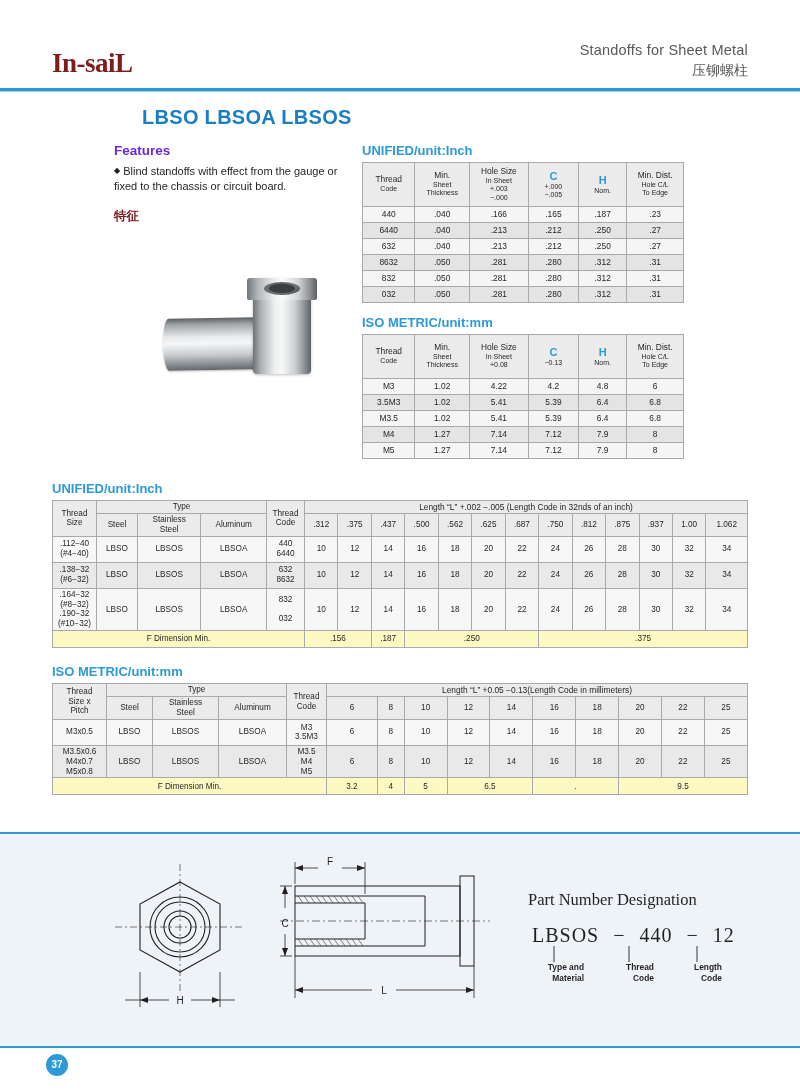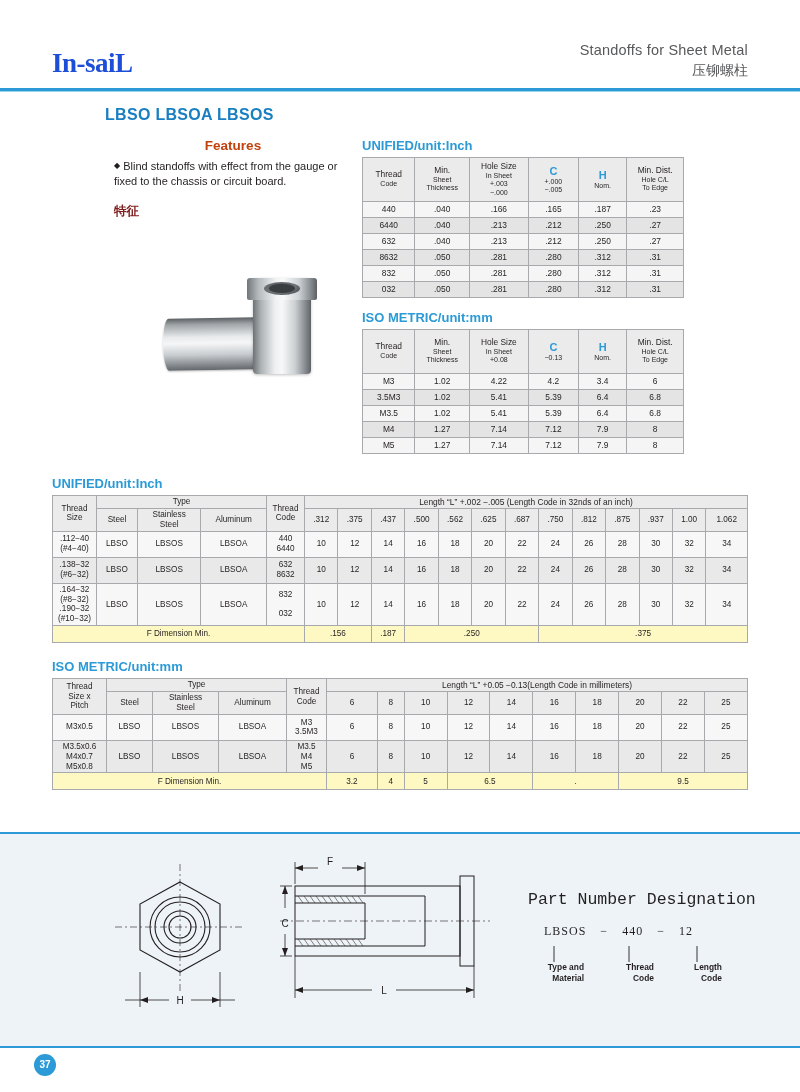--- a/index.html
+++ b/index.html
@@ -19,21 +19,21 @@
     position: relative;
     height: 88px;
     padding: 0 52px;
   }
   .logo {
     position: absolute;
     left: 52px;
     top: 48px;
     font-size: 27px;
     font-weight: bold;
-    color: #1d4ed8;
+    color: #7f1d1d;
     font-family: "Liberation Serif", serif;
     letter-spacing: -0.5px;
   }
   .header-right {
     position: absolute;
     right: 52px;
     top: 42px;
     text-align: right;
     color: #58595b;
   }
@@ -53,43 +53,42 @@
   }
 
   
   .page {
     position: relative;
     padding: 0 52px;
   }
 
   .title {
     color: #1a7fc1;
-    font-size: 16px;
+    font-size: 20px;
     font-weight: bold;
-    margin: 18px 0 14px 53px;
+    margin: 18px 0 14px 90px;
     letter-spacing: .3px;
     font-family: "Liberation Sans", sans-serif;
   }
 
   
   .mid {
     position: relative;
     display: flex;
     gap: 0;
   }
   .features {
     width: 300px;
     padding-left: 62px;
   }
   .features h3 {
-    color: #c2410c;
+    color: #6d28d9;
     font-size: 13.5px;
     margin: 0 0 6px 0;
     font-weight: bold;
-    text-align: center;
   }
   .features p {
     margin: 0 0 14px 0;
     font-size: 11px;
     line-height: 1.35;
     color: #231f20;
   }
   .feat-cn-title {
     color: #7f1d1d;
     font-size: 12.5px;
@@ -215,47 +214,47 @@
     border-top: 2px solid #2b9ad6;
     border-bottom: 2px solid #2b9ad6;
   }
   .band-inner { position: relative; width: 800px; height: 216px; }
 
   .pnd-title {
     position: absolute;
     left: 528px; top: 56px;
     font-size: 16.5px;
     color: #231f20;
-    font-family: Liberation Mono, monospace;
+    font-family: Liberation Serif, serif;
   }
   .pn-row {
     position: absolute;
-    left: 544px; top: 90px;
-    font-size: 12px;
+    left: 532px; top: 90px;
+    font-size: 20px;
     font-family: "Liberation Serif", serif;
     letter-spacing: 1px;
   }
   .pn-row span { display: inline-block; }
   .pn-dash { margin: 0 14px; }
   .pn-labels {
     position: absolute;
     top: 128px; left: 524px;
     width: 240px;
     font-size: 8.4px;
     color: #231f20;
   }
   .pn-labels div { position: absolute; text-align: right; line-height: 1.25; font-weight: bold; }
   .pn-l1 { left: 0; width: 60px; }
   .pn-l2 { left: 82px; width: 48px; }
   .pn-l3 { left: 150px; width: 48px; }
 
   
   .footer {
     position: absolute;
-    left: 0; right: 0;
+    left: 12px; right: 0;
     top: 1052px;
     height: 40px;
   }
   .pagenum {
     position: absolute;
     left: 34px; top: 2px;
     width: 22px; height: 22px;
     border-radius: 50%;
     background: #2b9ad6;
     color: #fff;
@@ -373,21 +372,21 @@
             <th style="width:46px"><span class="blue-h">H</span><span class="sub">Nom.</span></th>
             <th style="width:54px">Min. Dist.<span class="sub">Hole C/L</span><span class="sub">To Edge</span></th>
           </tr>
         </thead>
         <tbody>
           <tr>
               <td>M3</td>
               <td>1.02</td>
               <td>4.22</td>
               <td>4.2</td>
-              <td>3.4</td>
+              <td>4.8</td>
               <td>6</td>
             </tr>
           <tr>
               <td>3.5M3</td>
               <td>1.02</td>
               <td>5.41</td>
               <td>5.39</td>
               <td>6.4</td>
               <td>6.8</td>
             </tr>

